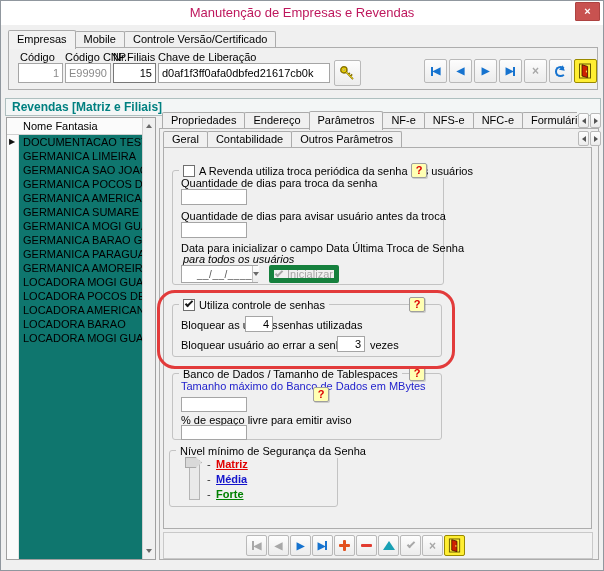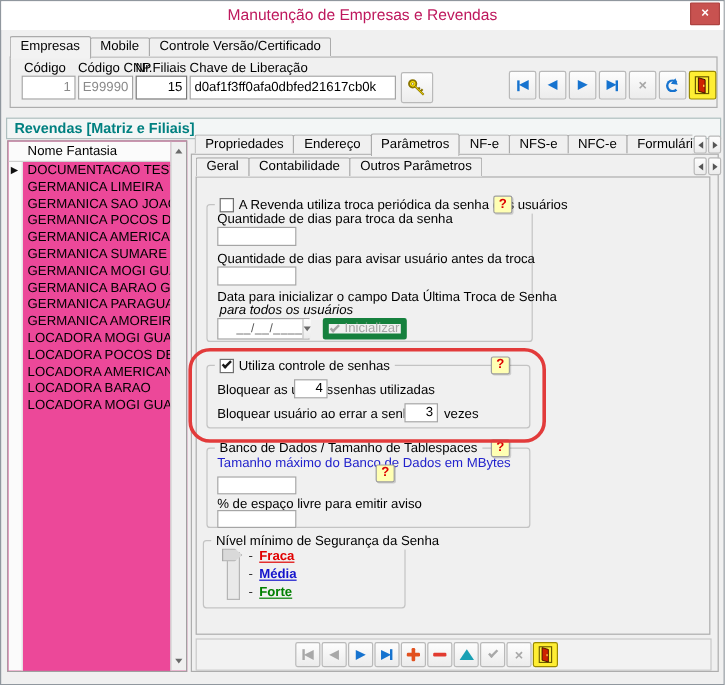--- a/index.html
+++ b/index.html
@@ -53,21 +53,21 @@
   .chk { width:8px; height:4px; border-left:2px solid currentColor; border-bottom:2px solid currentColor;
          transform:rotate(-45deg); margin-top:-3px; }
 
   
   .section-hdr { position:absolute; left:4px; top:97px; width:596px; height:18px;
                  background:#f3f6f6; border:1px solid #aebfbf; font-weight:bold; font-size:12px;
                  color:#008080; padding:1px 6px; }
 
   
   .grid { position:absolute; left:5px; top:116px; width:150px; height:443px;
-          background:#ec4899; border:1px solid #a0a0a0; overflow:hidden; }
+          background:#0f766e; border:1px solid #a0a0a0; overflow:hidden; }
   .grid-hdr { position:absolute; left:0; top:0; right:13px; height:17px; background:#fbfbfb;
               border-bottom:1px solid #d0d0d0; font-size:11px; line-height:16px; padding-left:16px; }
   .grid-ind { position:absolute; left:0; top:17px; bottom:0; width:12px; background:#fbfbfb;
               border-right:1px solid #e3e3e3; }
   .grid-rows { position:absolute; left:13px; top:17px; right:13px; }
   .grow { height:14px; line-height:14px; font-size:11px; padding-left:3px;
           white-space:nowrap; overflow:hidden; color:#000; }
   .marker { position:absolute; left:2px; top:19px; font-size:8px; color:#111; }
   .vsb { position:absolute; right:0; top:0; bottom:0; width:13px; background:#f0f0f0; border-left:1px solid #d0d0d0; }
   .sb-up, .sb-down { position:absolute; left:0; width:12px; height:14px; display:flex; align-items:center; justify-content:center; }
@@ -315,21 +315,21 @@
     </div>
 
     <div class="group" style="left:5px; top:302px; width:169px; height:57px;">
       <div class="legend">
         <span>Nível mínimo de Segurança da Senha</span>
       </div>
       <div class="slider-track"></div>
       <div class="slider-handle"></div>
 
       <div class="lvl-dash" style="left:37px; top:7px;">-</div>
-      <div class="lvl" style="left:46px; top:7px; color:#e00000;">Fraca</div>
+      <div class="lvl" style="left:46px; top:7px; color:#e00000;">Matriz</div>
       <div class="lvl-dash" style="left:37px; top:22px;">-</div>
       <div class="lvl" style="left:46px; top:22px; color:#1414cc;">Média</div>
       <div class="lvl-dash" style="left:37px; top:37px;">-</div>
       <div class="lvl" style="left:46px; top:37px; color:#008000;">Forte</div>
     </div>
   </div>
 
   <div class="annotation"></div>
 
   <div class="toolbar">

